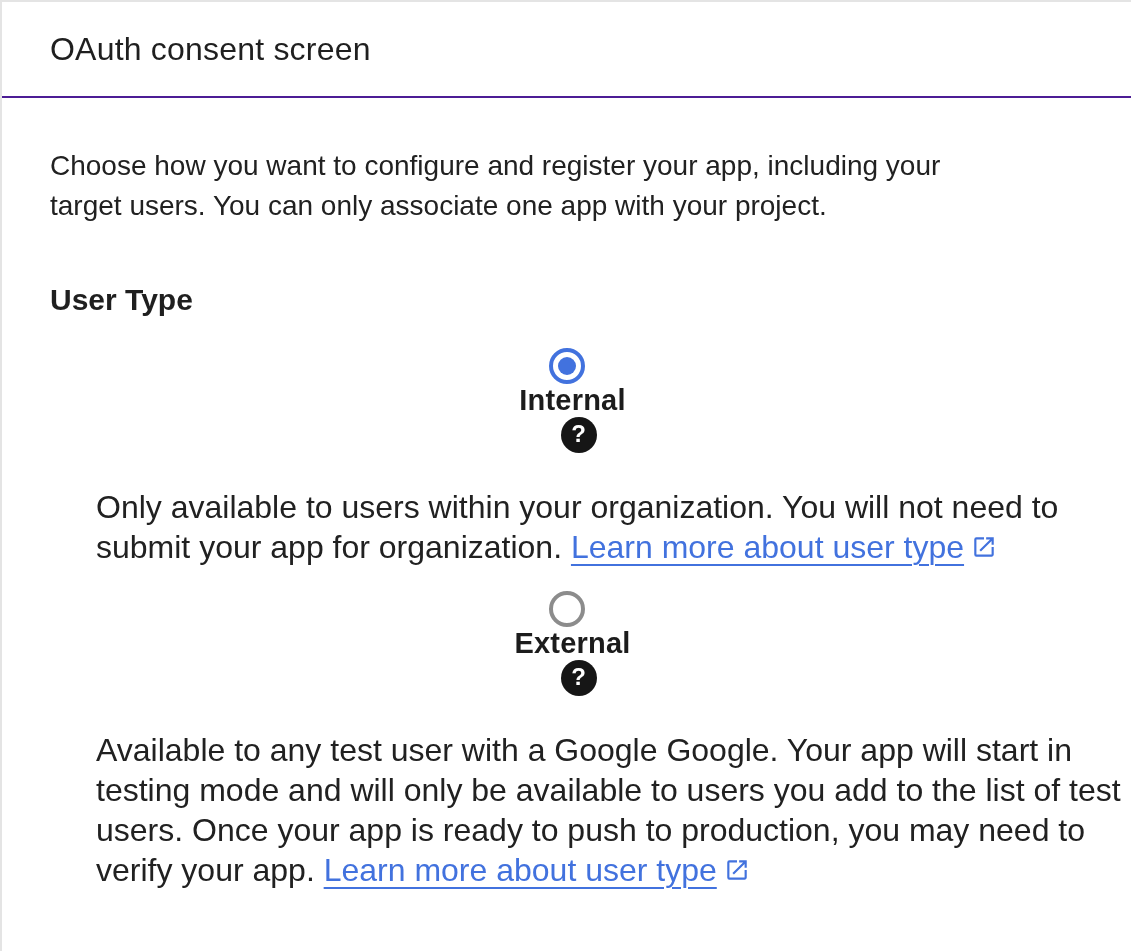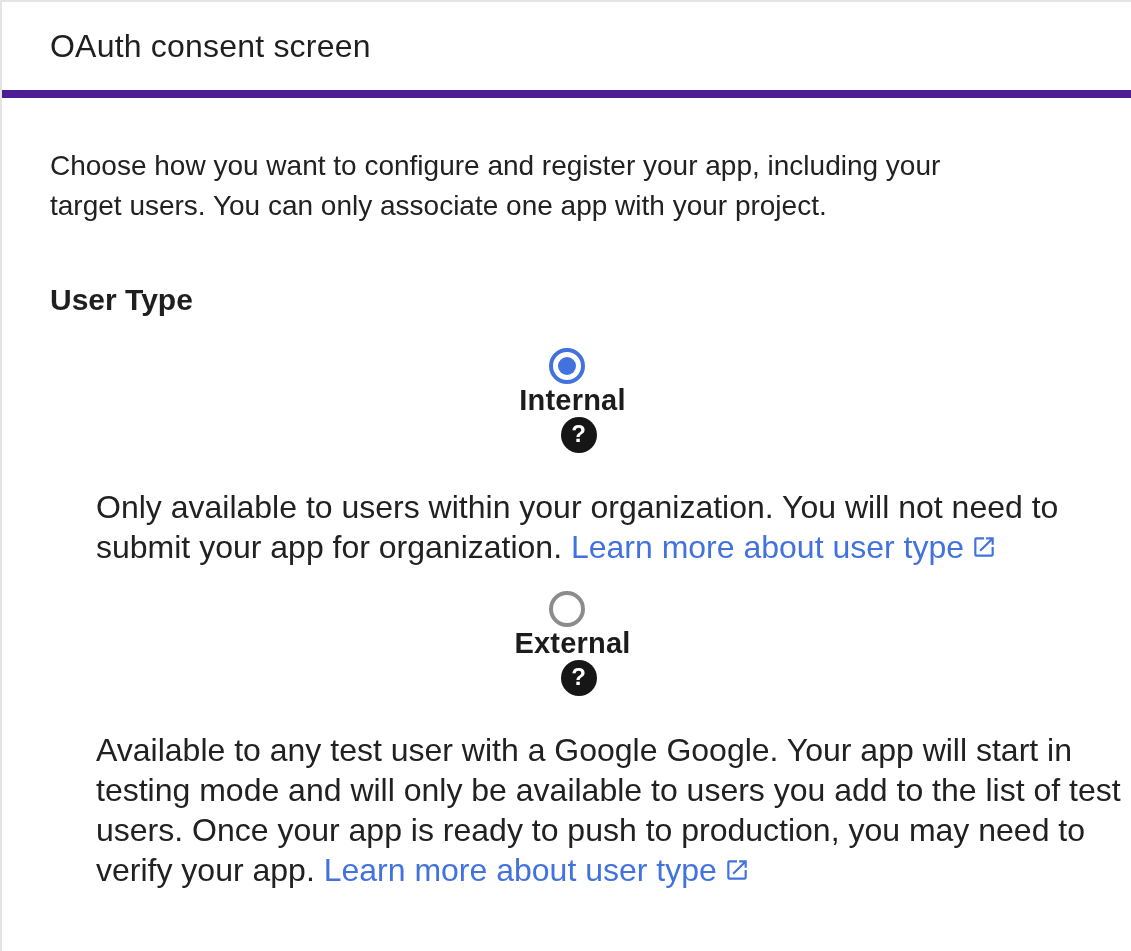--- a/index.html
+++ b/index.html
@@ -14,21 +14,21 @@
   }
   .page {
     width: 1131px;
     height: 951px;
     background: #ffffff;
     border-top: 2px solid #e4e4e4;
     border-left: 2px solid #e4e4e4;
   }
   .header {
     height: 96px;
-    border-bottom: 8px solid #4c1d95;
+    border-bottom: 2px solid #4c1d95;
     display: flex;
     align-items: center;
     padding: 0 48px;
   }
   .page-title {
     font-size: 32px;
     font-weight: 400;
     color: #1f1f1f;
     letter-spacing: 0.2px;
   }
@@ -104,20 +104,21 @@
     color: #212121;
   }
   .option-desc.second { margin-top: 34px; }
   .row2 { margin-top: 24px; }
   a.learn-link {
     color: #4272de;
     text-decoration: none;
     cursor: pointer;
   }
   a.learn-link .link-text {
+    text-decoration: underline;
     text-decoration-thickness: 2px;
     text-underline-offset: 6px;
   }
   .ext-icon {
     width: 26px;
     height: 26px;
     margin-left: 7px;
     vertical-align: -2px;
     fill: #4272de;
   }

